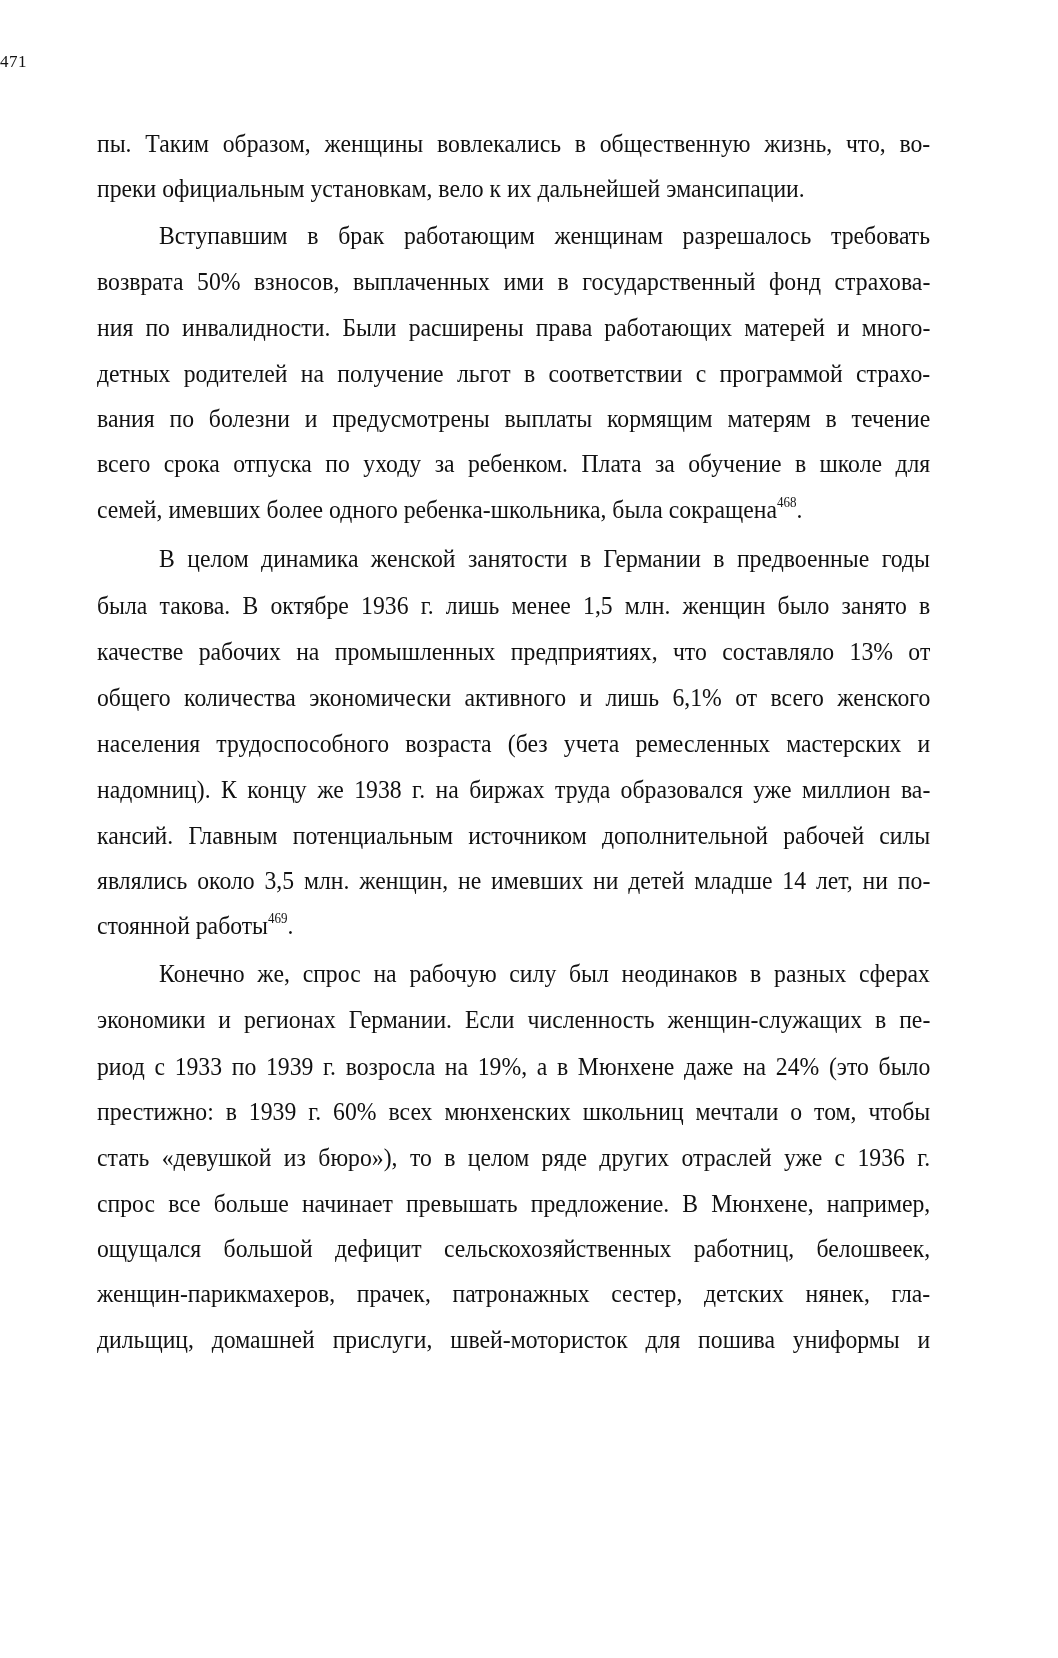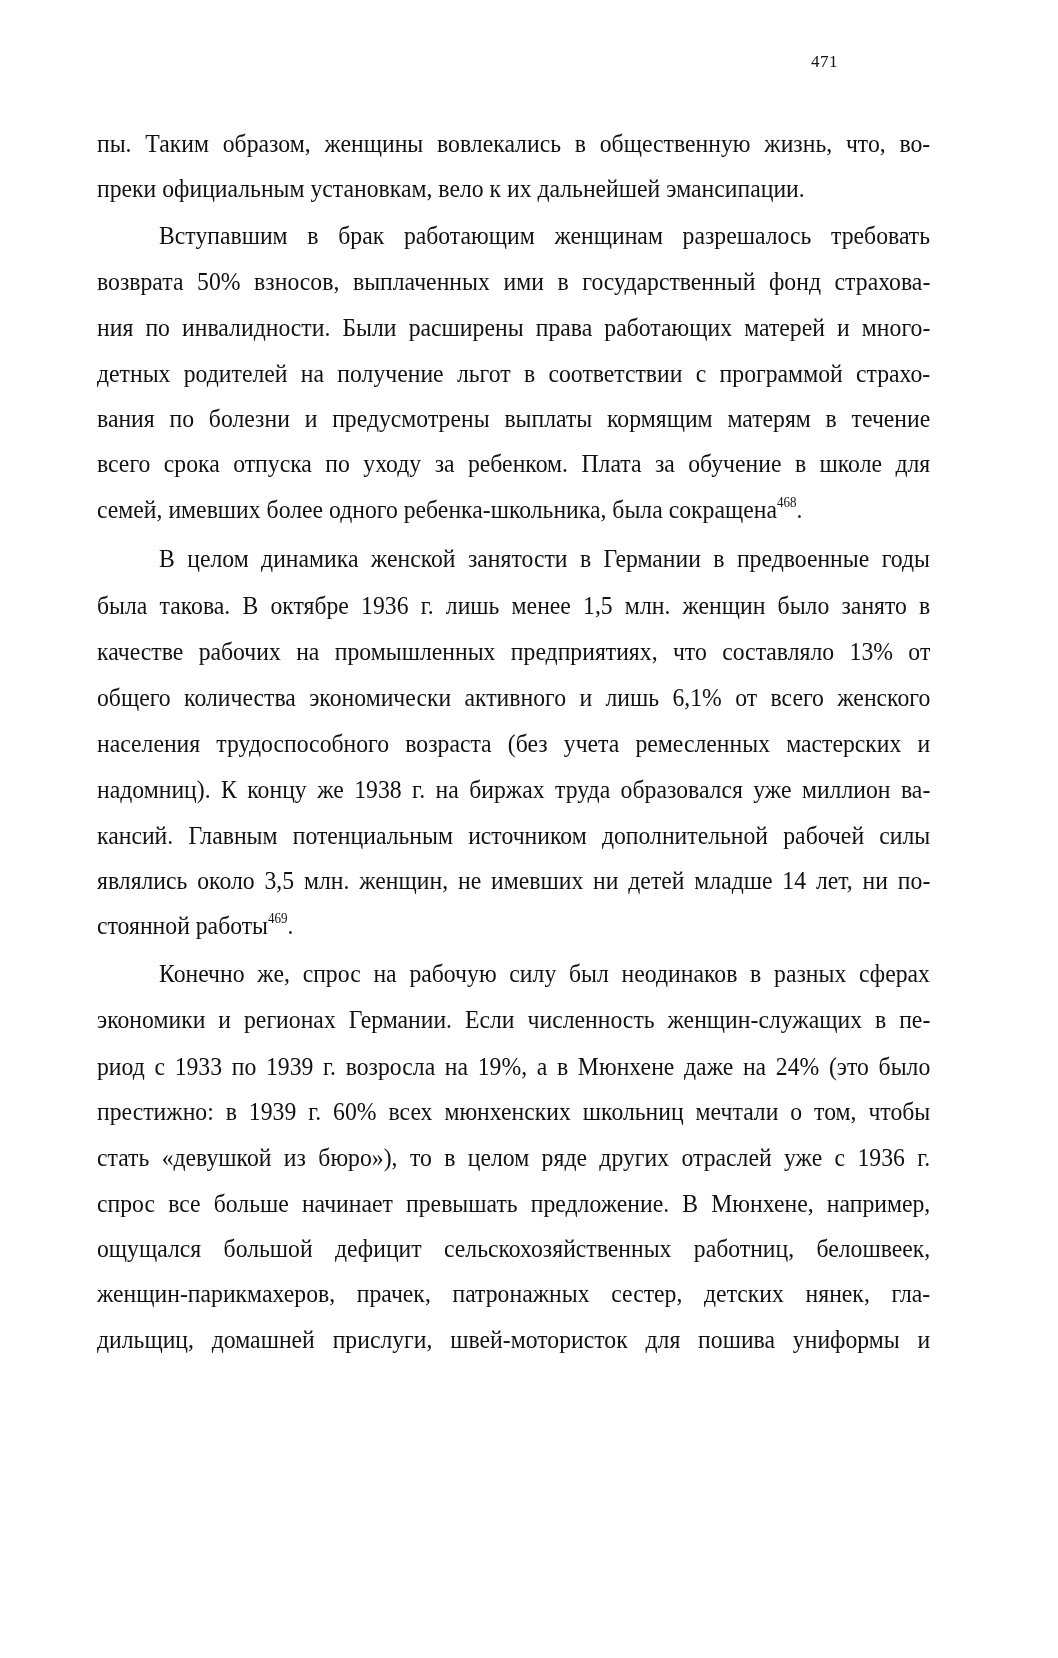--- a/index.html
+++ b/index.html
@@ -13,21 +13,21 @@
       position: relative;
       overflow: hidden;
       font-family: "Liberation Serif", "DejaVu Serif", serif;
       color: #111111;
     }
     .page-number {
       position: absolute;
       top: 52px;
       left: 0;
       width: 838px;
-      text-align: right;
+      text-align: left;
       font-size: 17px;
       letter-spacing: 0.5px;
     }
     .line {
       position: absolute;
       left: 97px;
       width: 833px;
       font-size: 25.5px;
       line-height: 32px;
       height: 32px;

